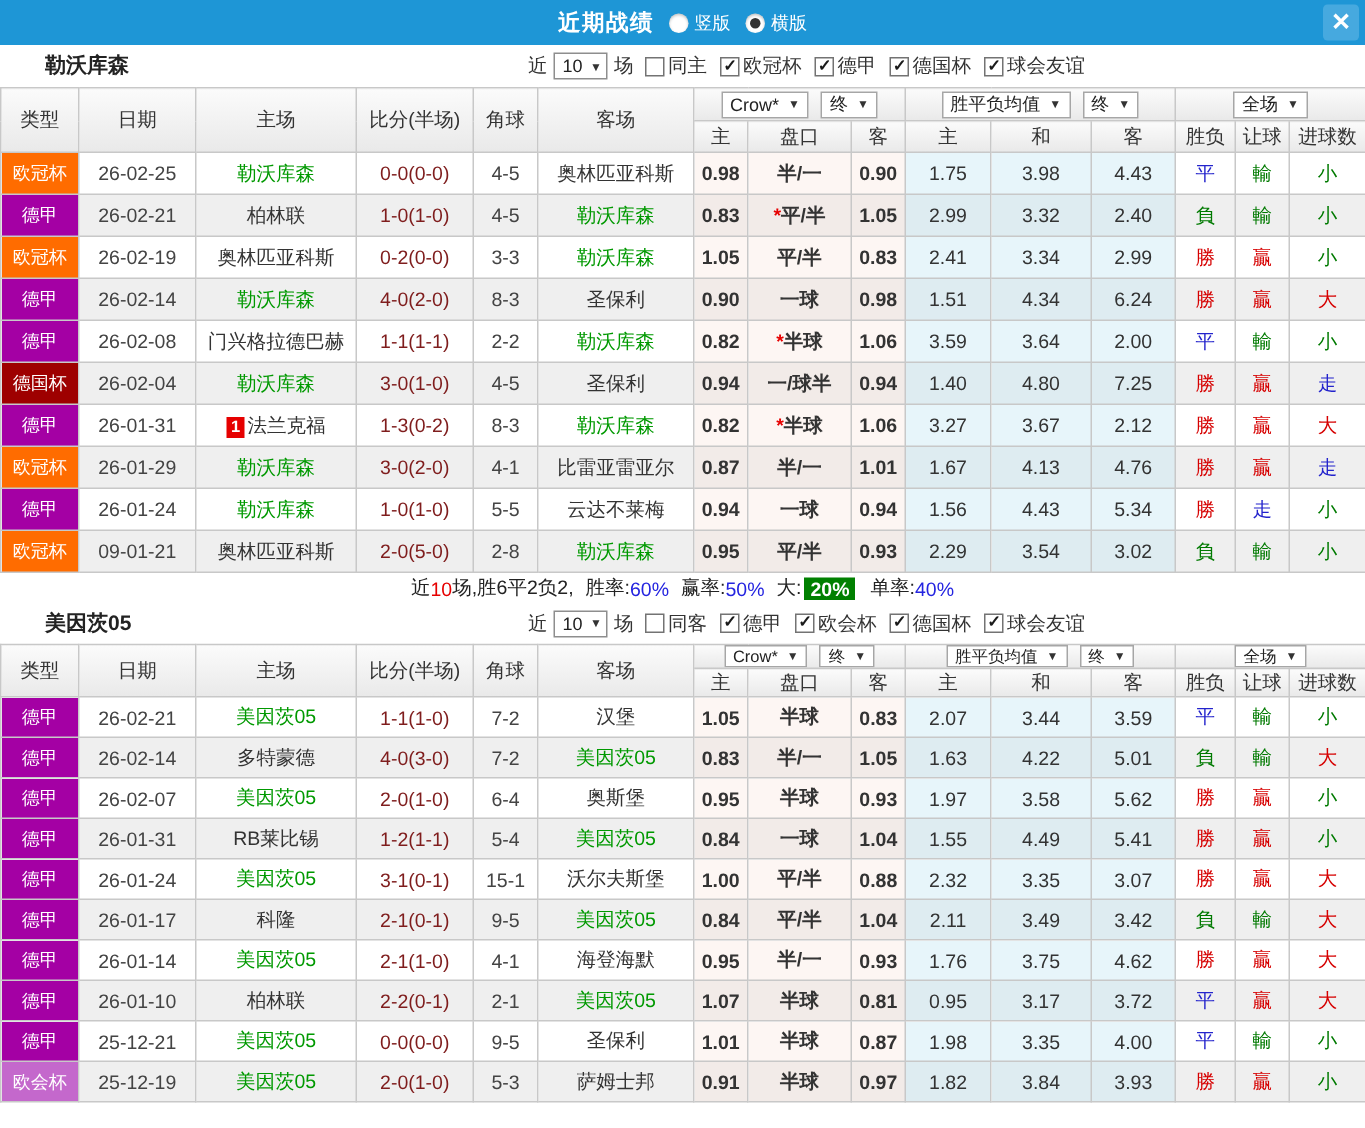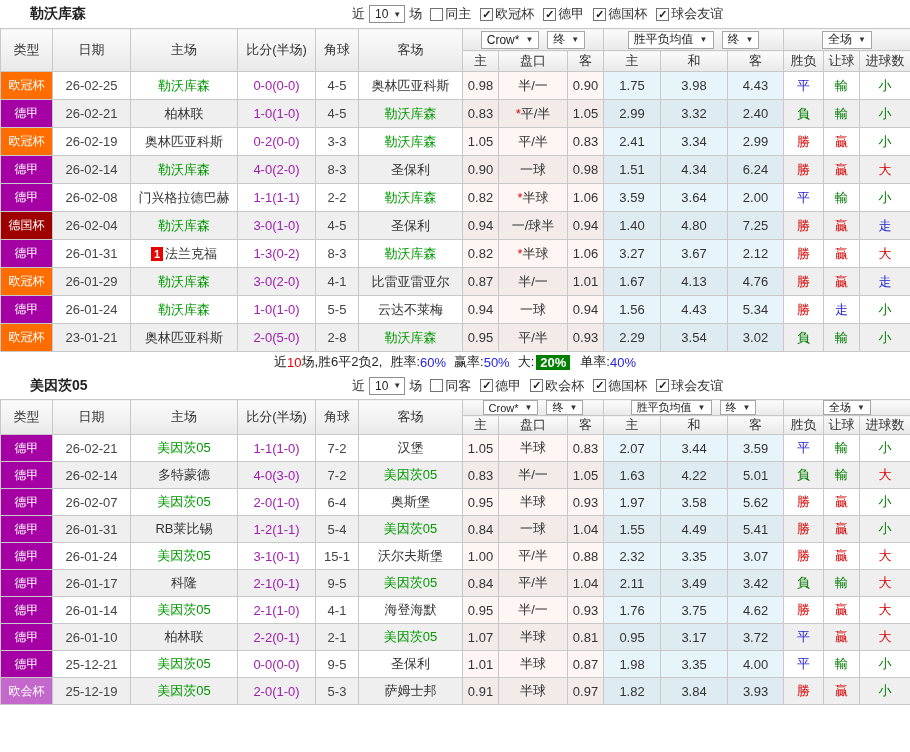--- a/index.html
+++ b/index.html
@@ -33,39 +33,47 @@
   .tbl-a .dd-row th { height:22px; } .tbl-a .sub-row th { height:21px; }
   .tbl-b .dd-row th { height:16px; } .tbl-b .sub-row th { height:15px; }
   .tbl-a tbody td { height:28px; } .tbl-b tbody td { height:27px; }
   tbody td { font-size:13px; color:#333; }
   tr.odd { background:#FFFFFF; } tr.even { background:#EFEFEF; }
   .hdr-select { display:inline-flex; align-items:center; gap:6px; border:1px solid #A6A6A6; background:#fff; height:18px; padding:2px 5px; font-size:12px; color:#222; vertical-align:middle; cursor:pointer; }
   .tbl-b .hdr-select { height:15px; font-size:11px; }
   .dd-group { display:flex; align-items:center; justify-content:center; gap:8px; }
   .c-type { color:#fff; font-size:12px; }
   .c-date { color:#444;text-align:center; }
-  .c-score { color:#a21caf; }
+  .c-score { color:#7f1d1d; }
   .c-corner { color:#444; }
-  .t-p { background-color:rgba(250,228,220,0.35); }
+  .t-p { background-color:rgba(250,228,220,0.35);font-weight:bold; }
   .t-b { background-color:rgba(198,231,244,0.42); }
   .rank { display:inline-block; background:#E60000; color:#fff; font-size:11px; font-weight:bold; padding:0 3px; margin-right:2px; line-height:14px; }
   .star { color:#E60000; }
 
   
   .summary { height:20px; display:flex; align-items:center; justify-content:center; font-size:13px; color:#222; background:#fff; }
   .summary .sp { margin-left:8px; }
   .blue { color:#2424E0; }
   .red-t { color:#E60000; }
   .badge-green { background:#008000; color:#fff; font-weight:bold; padding:0 4px; margin:0 2px; }
 </style>
 </head>
 <body>
 
 <div class="app">
 
+  <div class="titlebar">
+    <span class="title">近期战绩</span>
+    <span class="radio"></span>
+    <span class="radio-label">竖版</span>
+    <span class="radio sel"></span>
+    <span class="radio-label">横版</span>
+    <span class="close-btn">✕</span>
+  </div>
 
   <div class="section-head sh-a">
     <span class="team">勒沃库森</span>
     <div class="filters">
       <span>近</span>
       <span class="mini-select">
         <span>10</span>
         <span class="caret">▼</span>
       </span>
       <span>场</span>
@@ -302,21 +310,21 @@
           <td class="c-num t-p">0.94</td>
           <td class="c-num t-b">1.56</td>
           <td class="c-num t-b">4.43</td>
           <td class="c-num t-b">5.34</td>
           <td class="c-res" style="color: rgb(214, 0, 0);">勝</td>
           <td class="c-res" style="color: rgb(35, 35, 204);">走</td>
           <td class="c-res" style="color: rgb(0, 122, 0);">小</td>
         </tr>
         <tr class="even">
           <td class="c-type" style="background: rgb(255, 108, 0);">欧冠杯</td>
-          <td class="c-date">23-01-21</td>
+          <td class="c-date">09-01-21</td>
           <td class="c-team"><span>奥林匹亚科斯</span></td>
           <td class="c-score">2-0(5-0)</td>
           <td class="c-corner">2-8</td>
           <td class="c-team"><span style="color: rgb(0, 153, 0);">勒沃库森</span></td>
           <td class="c-num t-p">0.95</td>
           <td class="c-num t-p">平/半</td>
           <td class="c-num t-p">0.93</td>
           <td class="c-num t-b">2.29</td>
           <td class="c-num t-b">3.54</td>
           <td class="c-num t-b">3.02</td>

